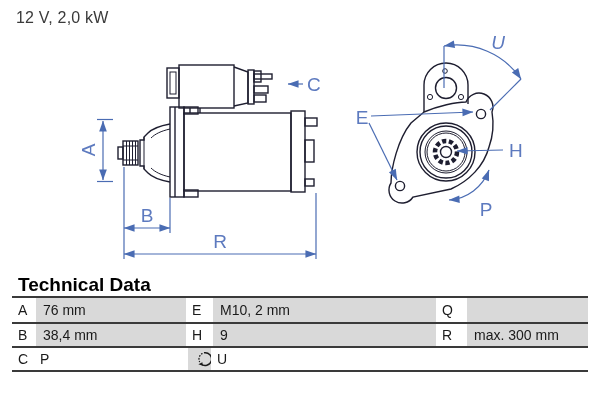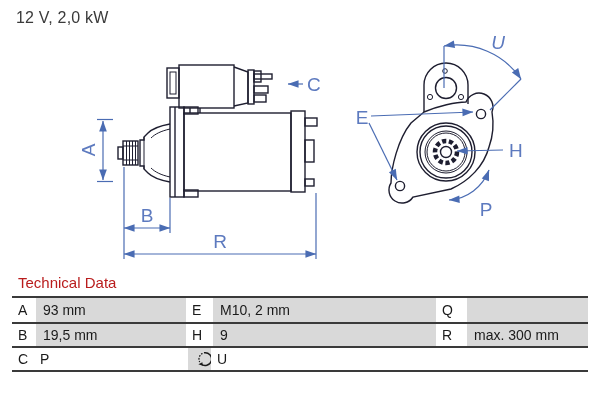--- a/index.html
+++ b/index.html
@@ -12,21 +12,21 @@
   .page{position:relative;width:600px;height:372px;background:#fff}
   .title{position:absolute;left:16px;top:9px;font-size:16px;color:var(--title);letter-spacing:.2px}
   svg.drawing{position:absolute;left:0;top:0}
   .dark{stroke:var(--outline);fill:none;stroke-width:1.4}
   .thin{stroke-width:1}
   .dim{stroke:var(--dimension);fill:none;stroke-width:1.2}
   .arrfill{fill:var(--dimension);stroke:none}
   .dimtxt{fill:var(--dimension_label);font-family:"Liberation Sans",sans-serif;
     font-size:19px;font-weight:400}
   .dimtxt.it{font-style:italic}
-  .tech{position:absolute;left:18px;top:274px;font-size:15px;font-weight:normal;color:#b91c1c}
+  .tech{position:absolute;left:18px;top:274px;font-size:19px;font-weight:bold;color:#000000}
   .tbl{position:absolute;left:12px;top:296px;width:576px;border-top:2px solid var(--rule);
     border-bottom:2px solid var(--rule)}
   .row{display:grid;grid-template-columns:22px 152px 25px 225px 29px 123px;height:24px}
   .row + .row{border-top:2px solid var(--rule)}
   .cell{display:flex;align-items:center;font-size:14px;color:var(--text);overflow:hidden}
   .cell.k{background:#fff;padding-left:6px}
   .cell.v{background:var(--cell_bg);border-left:2px solid #fff;padding-left:7px}
   .roticon{display:inline-flex;margin-left:2px}
 </style>
 </head>
@@ -164,29 +164,29 @@
         <text class="dimtxt it" x="498" y="49" text-anchor="middle">U</text>
       </g>
     </g>
   </svg>
 
   <div class="tech">Technical Data</div>
 
   <div class="tbl">
     <div class="row">
       <div class="cell k">A</div>
-      <div class="cell v">93 mm</div>
+      <div class="cell v">76 mm</div>
       <div class="cell k">E</div>
       <div class="cell v">M10, 2 mm</div>
       <div class="cell k">Q</div>
       <div class="cell v"></div>
     </div>
     <div class="row">
       <div class="cell k">B</div>
-      <div class="cell v">19,5 mm</div>
+      <div class="cell v">38,4 mm</div>
       <div class="cell k">H</div>
       <div class="cell v">9</div>
       <div class="cell k">R</div>
       <div class="cell v">max. 300 mm</div>
     </div>
     <div class="row">
       <div class="cell k">C</div>
       <div class="cell k">P</div>
       <div class="cell v">
         <span class="roticon" title="rotation-counterclockwise-icon">

